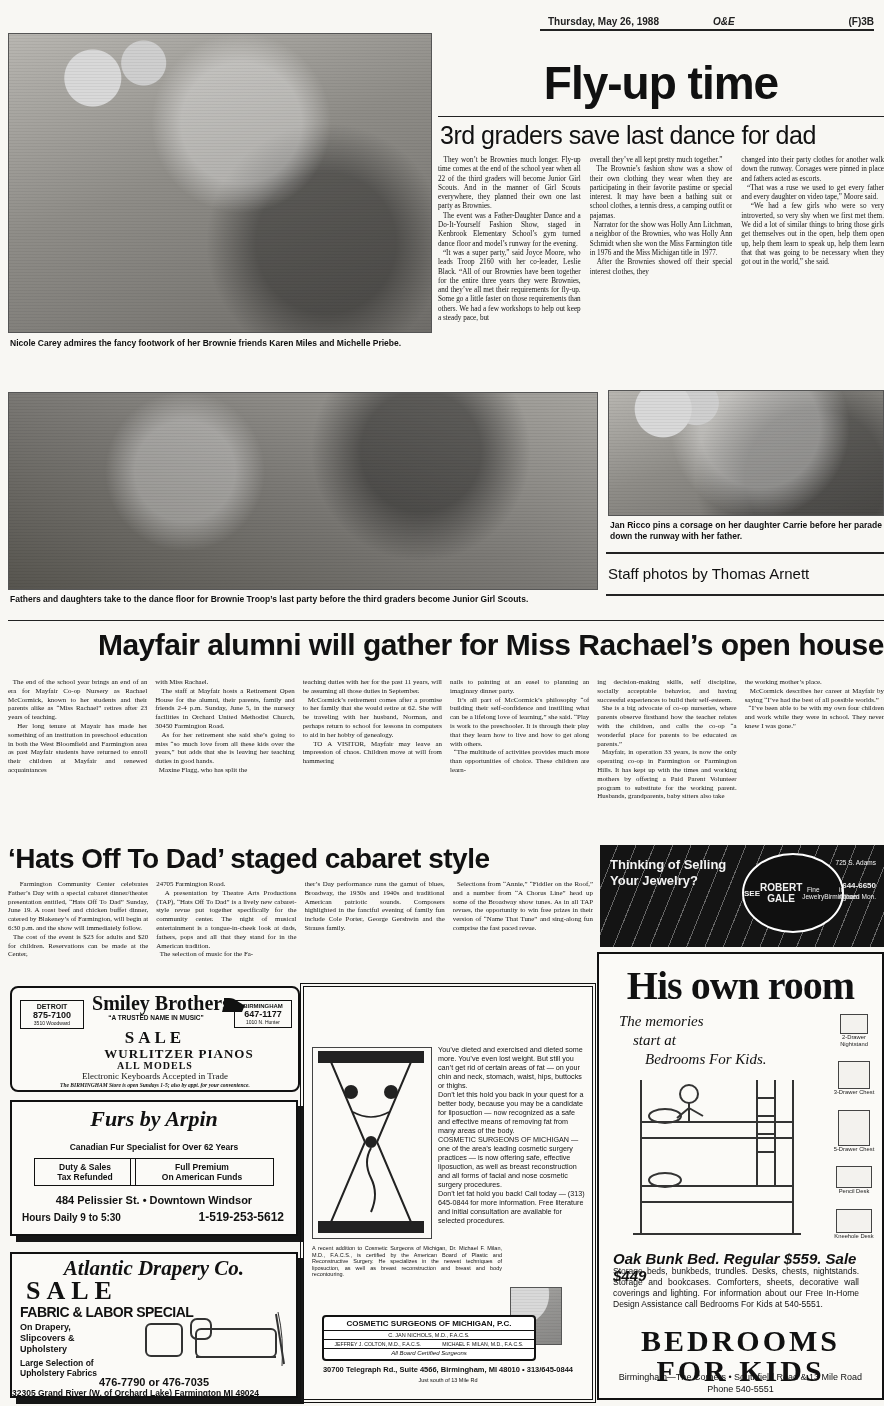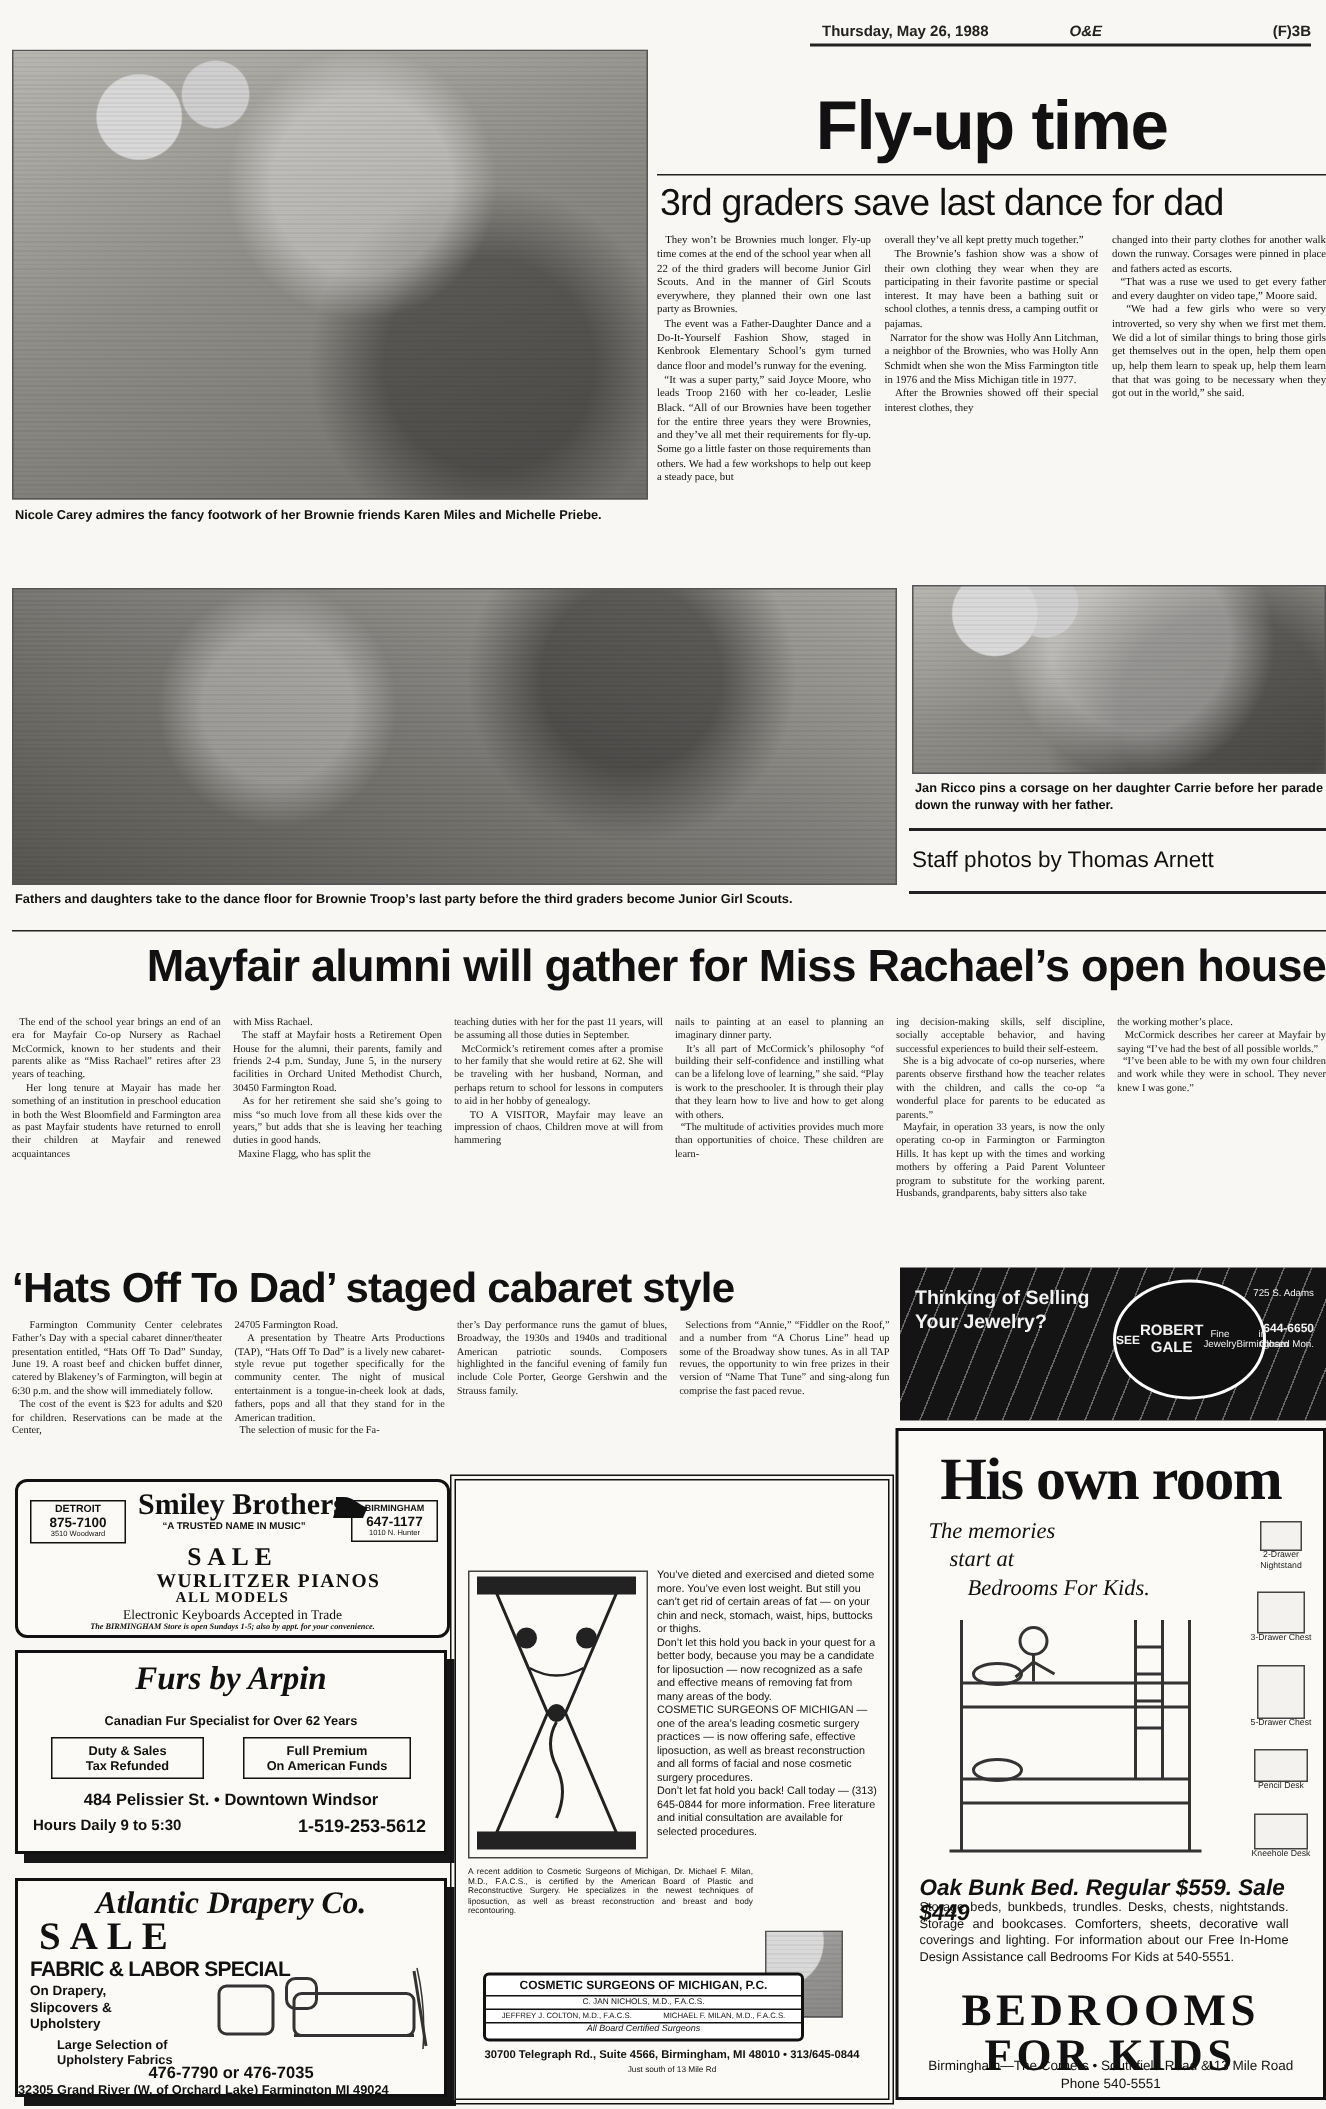--- a/index.html
+++ b/index.html
@@ -167,39 +167,39 @@
     <div class="abs" style="left:0;top:94px;width:100%;text-align:center;font-size:5.5px;font-style:italic;font-weight:bold;">The BIRMINGHAM Store is open Sundays 1-5; also by appt. for your convenience.</div>
   </div>
 
   <div class="abs adbox shadowed" style="left:10px;top:1100px;width:288px;height:136px;">
     <div class="abs script" style="left:0;top:4px;width:100%;text-align:center;font-size:22px;">Furs by Arpin</div>
     <div class="abs sans" style="left:0;top:40px;width:100%;text-align:center;font-size:8.5px;font-weight:bold;">Canadian Fur Specialist for Over 62 Years</div>
     <div class="abs sans" style="left:22px;top:56px;width:100px;text-align:center;border:1.5px solid #111;padding:3px 0;font-size:8.5px;font-weight:bold;line-height:10px;">
       <div>Duty &amp; Sales</div>
       <div>Tax Refunded</div>
     </div>
-    <div class="abs sans" style="right:22px;top:56px;width:110px;text-align:center;border:1.5px solid #111;padding:3px 0;font-size:8.5px;font-weight:bold;line-height:10px;">
+    <div class="abs sans" style="right:22px;top:56px;width:110px;text-align:center;border:1.5px solid #111;padding:3px 16px;font-size:8.5px;font-weight:bold;line-height:10px;">
       <div>Full Premium</div>
       <div>On American Funds</div>
     </div>
     <div class="abs sans" style="left:0;top:92px;width:100%;text-align:center;font-size:11px;font-weight:bold;">484 Pelissier St. • Downtown Windsor</div>
     <div class="abs sans" style="left:10px;top:110px;font-size:10px;font-weight:bold;">Hours Daily 9 to 5:30</div>
     <div class="abs sans" style="right:12px;top:108px;font-size:12px;font-weight:bold;">1-519-253-5612</div>
   </div>
 
   <div class="abs adbox shadowed" style="left:10px;top:1252px;width:288px;height:146px;">
     <div class="abs script" style="left:0;top:2px;width:100%;text-align:center;font-size:21px;">Atlantic Drapery Co.</div>
     <div class="abs" style="left:14px;top:22px;font-weight:bold;font-size:26px;letter-spacing:6px;">SALE</div>
     <div class="abs sans" style="left:8px;top:50px;font-size:14px;font-weight:bold;letter-spacing:-.5px;">FABRIC &amp; LABOR SPECIAL</div>
     <div class="abs sans" style="left:8px;top:68px;font-size:9px;font-weight:bold;line-height:11px;">
       <div>On Drapery,</div>
       <div>Slipcovers &amp;</div>
       <div>Upholstery</div>
     </div>
-    <div class="abs sans" style="left:26px;top:104px;font-size:8.5px;font-weight:bold;line-height:10px;">
+    <div class="abs sans" style="left:8px;top:104px;font-size:8.5px;font-weight:bold;line-height:10px;">
       <div>Large Selection of</div>
       <div>Upholstery Fabrics</div>
     </div>
     <div class="abs" style="right:10px;top:50px;">
       <svg width="150" height="70" viewBox="0 0 150 70" fill="none" stroke="#333" stroke-width="2">
         <rect x="60" y="25" width="80" height="28" rx="5"></rect>
           <rect x="55" y="15" width="20" height="20" rx="6"></rect>
         <rect x="10" y="20" width="36" height="32" rx="5"></rect>
           <line x1="60" y1="53" x2="140" y2="53"></line>
         <line x1="140" y1="10" x2="148" y2="60"></line>

